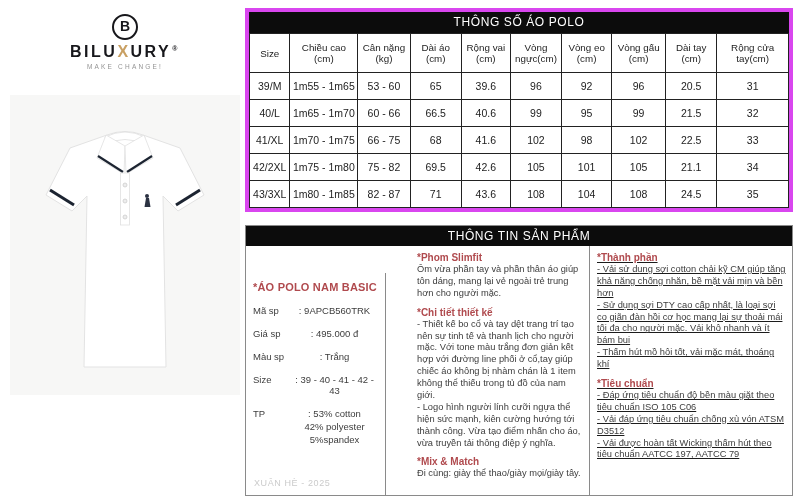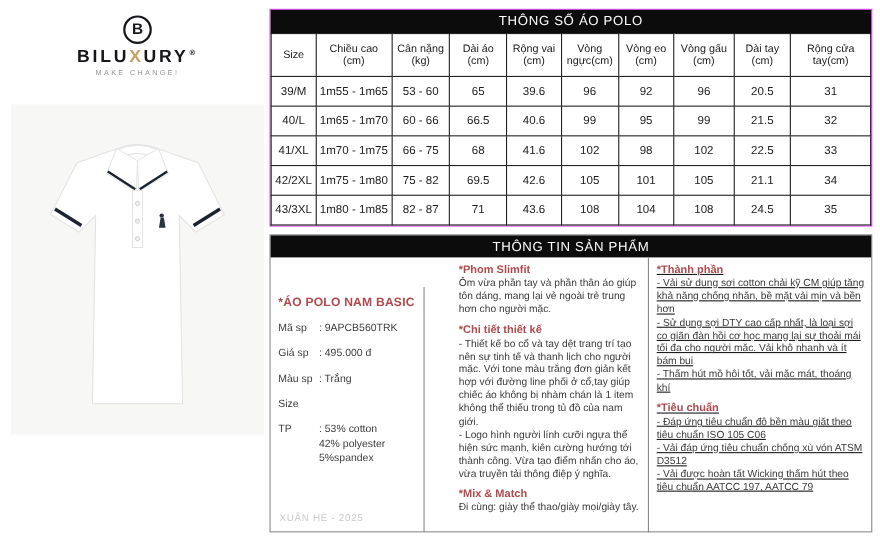--- a/index.html
+++ b/index.html
@@ -14,43 +14,43 @@
   .brand-name { font-size:16px; font-weight:bold; letter-spacing:2.5px; color:#17171b; white-space:nowrap; }
   .brand-name .gold { color:#c9a063; }
   .brand-name .reg { font-size:7px; vertical-align:super; margin-left:1px; }
   .brand-tagline { font-size:6.5px; letter-spacing:2.2px; color:#949494; margin-top:2px; }
 
   
   .shirt-photo { position:absolute; left:10px; top:95px; width:230px; height:300px; background:#f7f7f6; }
   .shirt-photo svg { display:block; }
 
   
-  .size-table-wrap { position:absolute; left:245px; top:8px; width:548px; border:1px solid #d946ef;
+  .size-table-wrap { position:absolute; left:245px; top:8px; width:548px; border:4px solid #d946ef;
                      box-sizing:border-box; background:#fff; }
   .band { background:#0c0c0c; color:#ffffff; text-align:center; font-size:12px; height:21px;
           line-height:21px; letter-spacing:0.6px; font-weight:normal; }
   .size-table-wrap table { width:100%; border-collapse:collapse; table-layout:fixed; }
   .size-table-wrap th, .size-table-wrap td { border:1px solid #222; text-align:center; overflow:hidden; }
   .size-table-wrap th { height:38px; font-size:9.8px; font-weight:normal; color:#1c1c1c; padding:0 1px; }
   .size-table-wrap td { height:26px; font-size:10.5px; color:#1c1c1c; padding:0 1px; }
 
   
-  .info-wrap { position:absolute; left:245px; top:213px; width:548px; height:271px;
+  .info-wrap { position:absolute; left:245px; top:225px; width:548px; height:271px;
                border:1px solid #8a8a8a; box-sizing:border-box; background:#fff; }
   .info-wrap .band { height:20px; line-height:20px; }
   .info-cols { display:flex; height:250px; }
   .info-col { box-sizing:border-box; }
   .col-left  { width:140px; border-right:1px solid #8a8a8a; position:relative; padding:8px 6px 6px 7px;margin-top:27px; }
   .col-mid   { width:180px; border-right:1px solid #8a8a8a; padding:6px 6px 4px 7px;margin-left:24px; }
   .col-right { flex:1; padding:6px 6px 4px 7px;text-decoration:underline; }
 
   .prod-title { color:#b04a4e; font-weight:bold; font-size:11px; margin-bottom:12px; letter-spacing:0.2px; }
   .field { display:flex; font-size:9.5px; color:#3c3c3c; margin-bottom:12px; }
   .flabel { width:37px; flex:none; }
-  .fval { flex:1; }
+  .fval { flex:1;text-align:center; }
   .stack span { display:block; line-height:1.35; }
   .season { position:absolute; left:8px; bottom:8px; font-size:9px; color:#cbcbcb; letter-spacing:0.6px; }
 
   .sec { margin-bottom:7px; }
   .sec-title { color:#b04a4e; font-weight:bold; font-size:10px; margin-bottom:1px; }
   .sec p { margin:0; font-size:9.3px; line-height:1.28; color:#3c3c3c; }
 </style>
 </head>
 <body>
 
@@ -198,20 +198,21 @@
         <div class="field">
           <span class="flabel">Giá sp</span>
           <span class="fval">: 495.000 đ</span>
         </div>
         <div class="field">
           <span class="flabel">Màu sp</span>
           <span class="fval">: Trắng</span>
         </div>
         <div class="field">
           <span class="flabel">Size</span>
+          <span class="fval">: 39 - 40 - 41 - 42 - 43</span>
         </div>
         <div class="field">
           <span class="flabel">TP</span>
           <span class="fval stack">
             <span>: 53% cotton</span>
             <span>42% polyester</span>
             <span>5%spandex</span>
           </span>
         </div>
         <div class="season">XUÂN HÈ - 2025</div>

